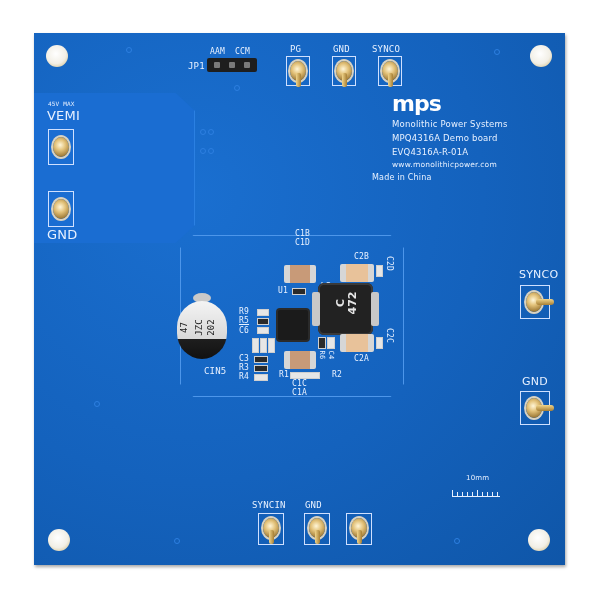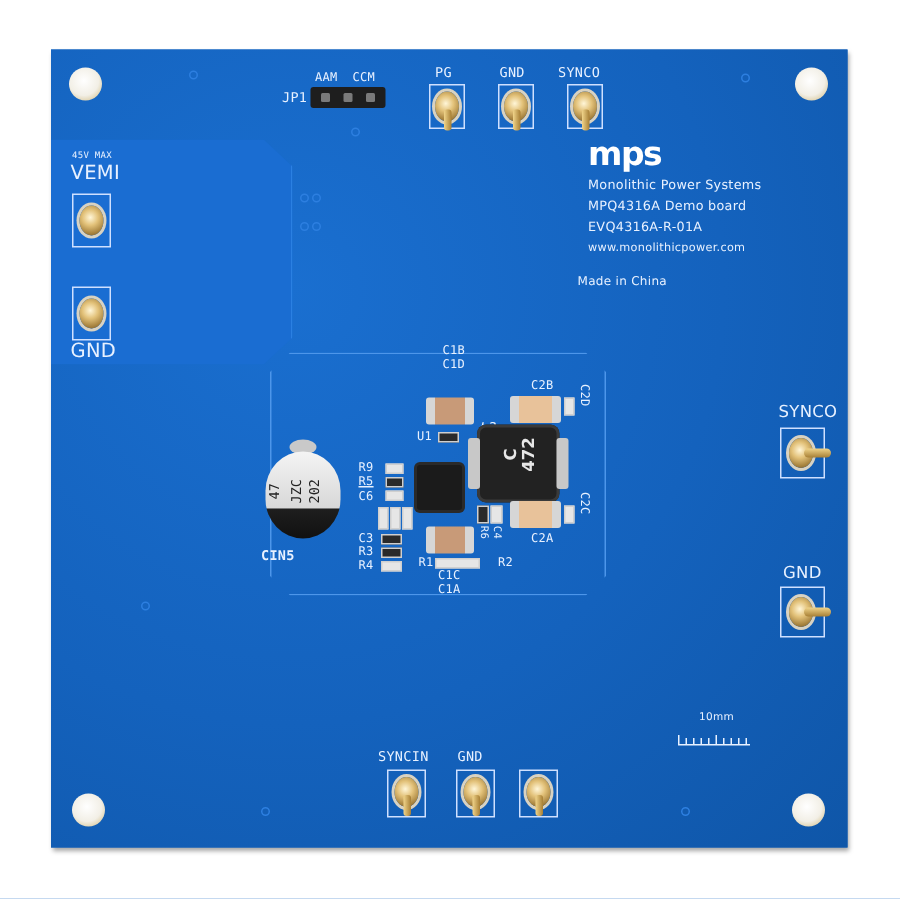--- a/index.html
+++ b/index.html
@@ -88,21 +88,21 @@
   <div class="silk mono" style="left:338px; top:11px; font-size:9px;">SYNCO</div>
   <div class="terminal" style="left:344px; top:23px;">
       <div class="post down"></div>
     </div>
 
   <div class="logo">mps</div>
   <div class="silk" style="left:358px; top:86px; font-size:8.5px;">Monolithic Power Systems</div>
   <div class="silk" style="left:358px; top:100px; font-size:8.5px;">MPQ4316A Demo board</div>
   <div class="silk" style="left:358px; top:114px; font-size:8.5px;">EVQ4316A-R-01A</div>
   <div class="silk" style="left:358px; top:127px; font-size:7.5px;">www.monolithicpower.com</div>
-  <div class="silk" style="left:351px; top:140px; font-size:8px;margin-top:10px;">Made in China</div>
+  <div class="silk" style="left:338px; top:140px; font-size:8px;">Made in China</div>
 
   <div class="silk mono" style="left:14px; top:67px; font-size:6px;">45V MAX</div>
   <div class="silk" style="left:13px; top:75px; font-size:13px;">VEMI</div>
   <div class="terminal" style="left:14px; top:96px; width:26px; height:36px;">
       <div class="post" style="left:4px; top:7px;"></div>
     </div>
 
   <div class="terminal" style="left:14px; top:158px; width:26px; height:36px;">
       <div class="post" style="left:4px; top:7px;"></div>
     </div>
@@ -116,21 +116,21 @@
     <div class="cap-text" style="left:2px; top:30px;">
       <span>47</span>
     </div>
     <div class="cap-text" style="left:14px; top:30px;">
       <span>JZC</span>
     </div>
     <div class="cap-text" style="left:26px; top:30px;">
       <span>202</span>
     </div>
   </div>
-  <div class="silk mono" style="left:140px; top:333px; font-size:9px;font-weight:bold;">CIN5</div>
+  <div class="silk mono" style="left:170px; top:333px; font-size:9px;">CIN5</div>
 
   <div class="silk mono" style="left:205px; top:274px; font-size:8px;">R9</div>
   <div class="silk mono" style="left:205px; top:283px; font-size:8px;text-decoration:underline;">R5</div>
   <div class="silk mono" style="left:205px; top:293px; font-size:8px;">C6</div>
   <div class="smd" style="left:223px; top:276px; width:10px; height:5px;"></div>
   <div class="smd dark" style="left:223px; top:285px; width:10px; height:5px;"></div>
   <div class="smd" style="left:223px; top:294px; width:10px; height:5px;"></div>
   <div class="smd" style="left:218px; top:305px; width:5px; height:13px;"></div>
   <div class="smd" style="left:226px; top:305px; width:5px; height:13px;"></div>
   <div class="smd" style="left:234px; top:305px; width:5px; height:13px;"></div>

